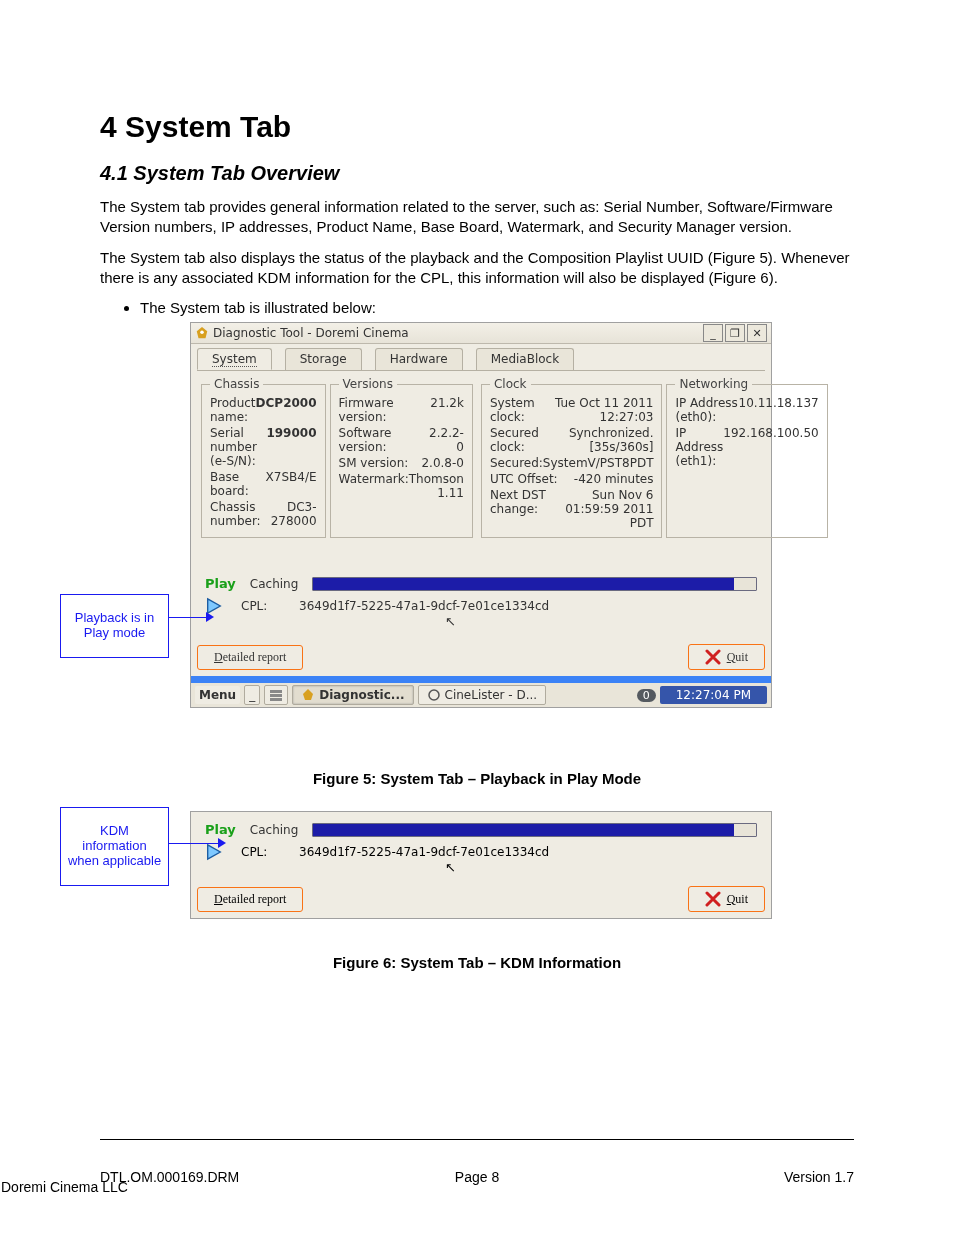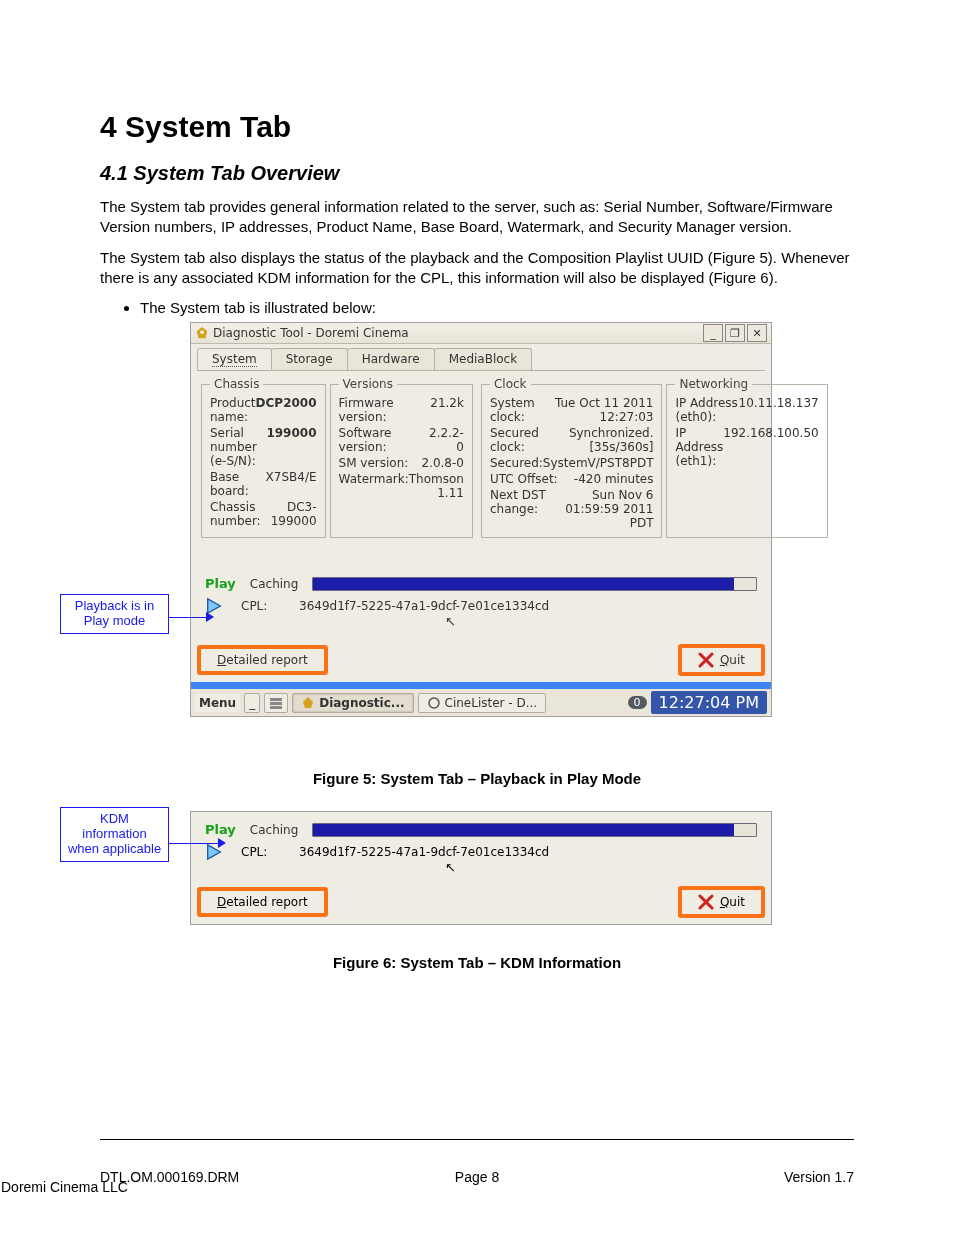--- a/index.html
+++ b/index.html
@@ -42,21 +42,21 @@
 
   
   .shot-wrap { position: relative; margin-left: -40px; width: 830px; }
   .callout {
     position: absolute;
     border: 1px solid #1a1af0;
     color: #1a1af0;
     font-size: 13px;
     text-align: center;
     background: #fff;
-    padding: 4px 6px;
+    padding: 16px 6px;
     width: 95px;
     line-height: 1.15;
   }
   .callout .arrow-line {
     position: absolute;
     height: 1px;
     background: #1a1af0;
   }
   .callout .arrow-head {
     position: absolute;
@@ -94,21 +94,21 @@
     width:18px; height:16px;
     border:1px solid #888;
     background:#ece8dc;
     display:flex; align-items:center; justify-content:center;
     font-size:11px; line-height:1;
   }
 
   .tabs-row {
     display:flex;
     padding: 4px 6px 0 6px;
-    gap: 0;
+    gap: 14px;
   }
   .tab {
     padding: 3px 14px;
     border: 1px solid #b5b0a3;
     border-bottom: none;
     background: #e9e5d9;
     margin-right: -1px;
     border-radius: 3px 3px 0 0;
     font-size: 12px;
   }
@@ -172,26 +172,26 @@
     margin-left: 240px;
     font-size:13px; line-height:1;
   }
 
   .btn-row {
     display:flex; justify-content:space-between; align-items:center;
     padding: 4px 6px 6px 6px;
     gap:8px;
   }
   .btn {
-    border:4px solid #f97316;
+    border:1px solid #f97316;
     background:#efece3;
     border-radius:3px;
     padding:4px 16px;
     font-size:12px;
-    display:flex; align-items:center; gap:6px;
+    display:flex; align-items:center; gap:6px;font-family:Liberation Serif, serif;
   }
   .btn .underline-first::first-letter { text-decoration: underline; }
   .btn .x-icon { display:inline-block; width:16px; height:16px; }
   .btn .x-icon svg { width:16px; height:16px; }
 
   .taskbar {
     display:flex; align-items:center;
     border-top:7px solid #3b82f6;
     padding: 2px 4px;
     gap:4px;
@@ -205,21 +205,21 @@
     display:flex; align-items:center; gap:4px;
     border-radius:2px;
   }
   .taskbar .tseg.active { background:#e2ddcf; box-shadow: inset 0 0 2px #999; }
   .taskbar .tseg.menu-seg { font-weight:bold; border:none; box-shadow:none; padding:2px 4px; }
   .taskbar .small-icon { width:14px; height:14px; display:inline-block; }
   .taskbar .small-icon svg{width:14px;height:14px;}
   .taskbar .spacer { flex:1; }
   .taskbar .clock {
     background:#3555aa; color:#fff;
-    padding:2px 8px; font-size:16px;
+    padding:2px 16px; font-size:12px;
     border-radius:2px;
   }
   .taskbar .pill {
     background:#555a60; color:#fff;
     border-radius:8px; padding:0 6px; font-size:11px;
     display:flex; align-items:center;
   }
 
   .fig-caption {
     text-align:center;
@@ -317,21 +317,21 @@
             <div class="kv">
                 <span>Serial number (e-S/N):</span>
                 <span class="v" style="font-weight:bold">199000</span>
               </div>
             <div class="kv">
                 <span>Base board:</span>
                 <span class="v">X7SB4/E</span>
               </div>
             <div class="kv">
                 <span>Chassis number:</span>
-                <span class="v">DC3-199000</span>
+                <span class="v">DC3-278000</span>
               </div>
           </fieldset>
           <fieldset class="grp">
             <legend>Versions</legend>
             <div class="kv">
                 <span>Firmware version:</span>
                 <span class="v">21.2k</span>
               </div>
             <div class="kv">
                 <span>Software version:</span>

